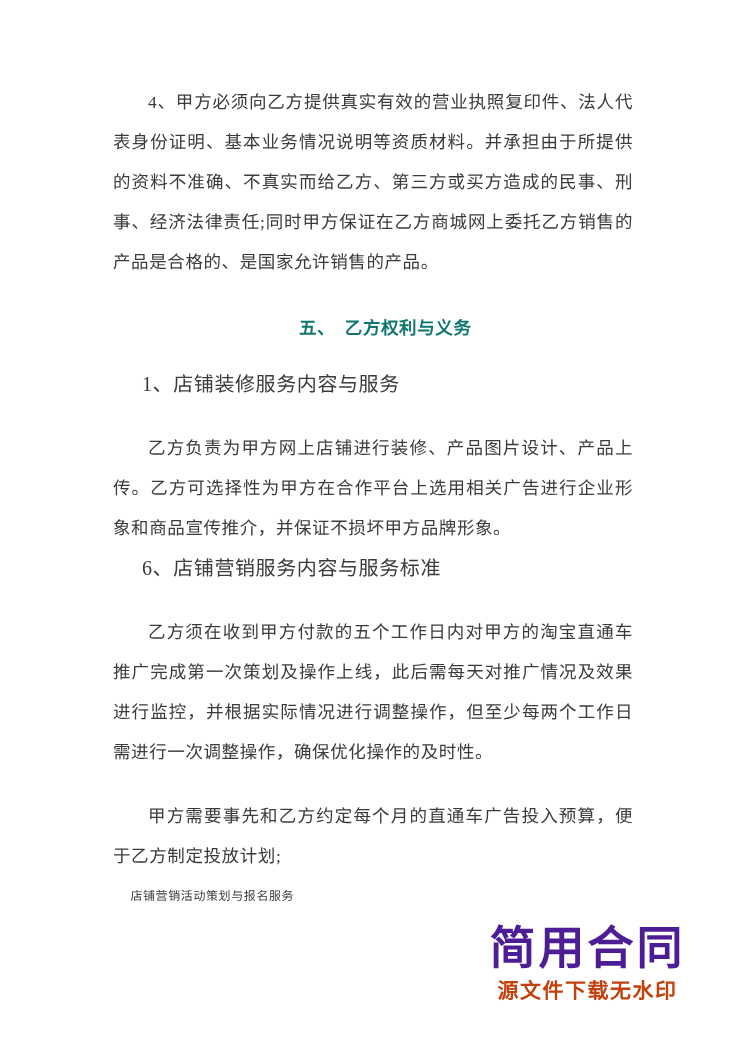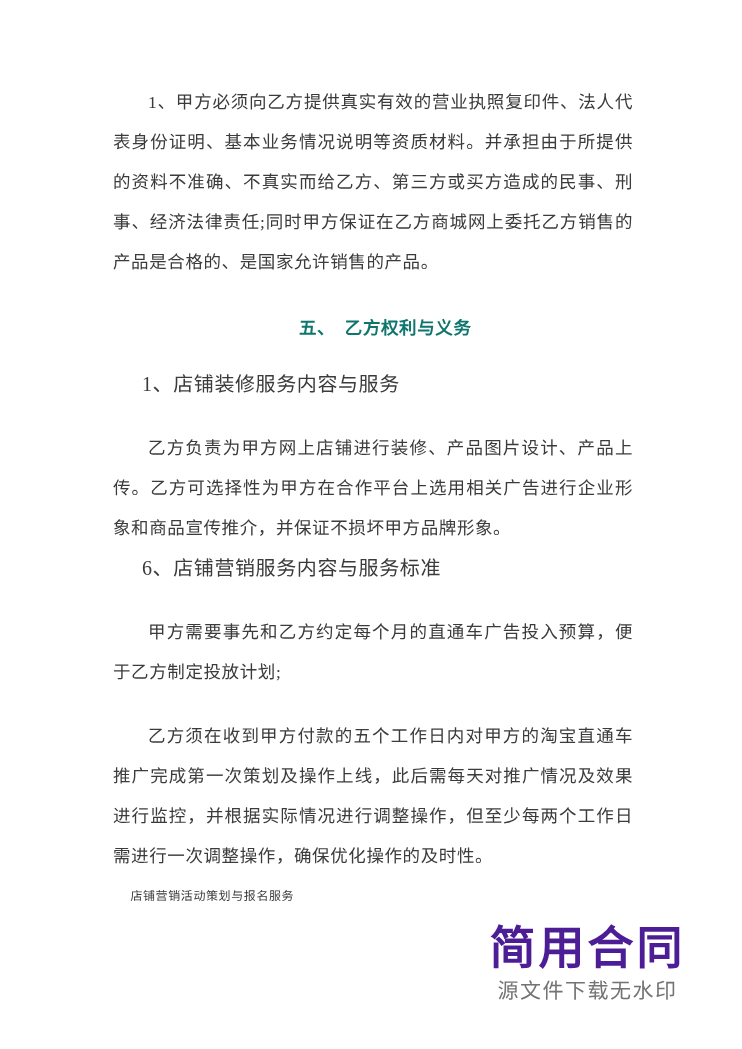--- a/index.html
+++ b/index.html
@@ -112,47 +112,47 @@
     color: #4c1d95;
     line-height: 1.04;
     white-space: nowrap;
   }
 
   #watermark .wm-sub {
     display: block;
     margin-top: 7px;
     font-family: "DejaVu Sans", "Liberation Sans", sans-serif;
     font-size: 21px;
-    font-weight: 400;
+    font-weight: 700;
     letter-spacing: 1.5px;
-    color: #737373;
+    color: #c2410c;
     line-height: 1.1;
     white-space: nowrap;
   }
 </style>
 </head>
 <body>
 
 <div id="page">
 
   <div id="doc-body">
 
-    <p class="para indent">1、甲方必须向乙方提供真实有效的营业执照复印件、法人代表身份证明、基本业务情况说明等资质材料。并承担由于所提供的资料不准确、不真实而给乙方、第三方或买方造成的民事、刑事、经济法律责任;同时甲方保证在乙方商城网上委托乙方销售的产品是合格的、是国家允许销售的产品。</p>
+    <p class="para indent">4、甲方必须向乙方提供真实有效的营业执照复印件、法人代表身份证明、基本业务情况说明等资质材料。并承担由于所提供的资料不准确、不真实而给乙方、第三方或买方造成的民事、刑事、经济法律责任;同时甲方保证在乙方商城网上委托乙方销售的产品是合格的、是国家允许销售的产品。</p>
 
     <h2 class="section-heading"><span class="sec-num">五、</span><span class="sec-title">乙方权利与义务</span></h2>
 
     <p class="sub-heading">1、店铺装修服务内容与服务</p>
 
     <p class="para indent gap-before">乙方负责为甲方网上店铺进行装修、产品图片设计、产品上传。乙方可选择性为甲方在合作平台上选用相关广告进行企业形象和商品宣传推介，并保证不损坏甲方品牌形象。</p>
 
     <p class="sub-heading gap-before">6、店铺营销服务内容与服务标准</p>
 
+    <p class="para indent gap-before">乙方须在收到甲方付款的五个工作日内对甲方的淘宝直通车推广完成第一次策划及操作上线，此后需每天对推广情况及效果进行监控，并根据实际情况进行调整操作，但至少每两个工作日需进行一次调整操作，确保优化操作的及时性。</p>
+
     <p class="para indent gap-before">甲方需要事先和乙方约定每个月的直通车广告投入预算，便于乙方制定投放计划;</p>
-
-    <p class="para indent gap-before">乙方须在收到甲方付款的五个工作日内对甲方的淘宝直通车推广完成第一次策划及操作上线，此后需每天对推广情况及效果进行监控，并根据实际情况进行调整操作，但至少每两个工作日需进行一次调整操作，确保优化操作的及时性。</p>
 
     <p class="label-line gap-before">店铺营销活动策划与报名服务</p>
 
 
   </div>
 
   <div id="watermark">
     <span class="wm-main">简用合同</span>
     <span class="wm-sub">源文件下载无水印</span>
   </div>

